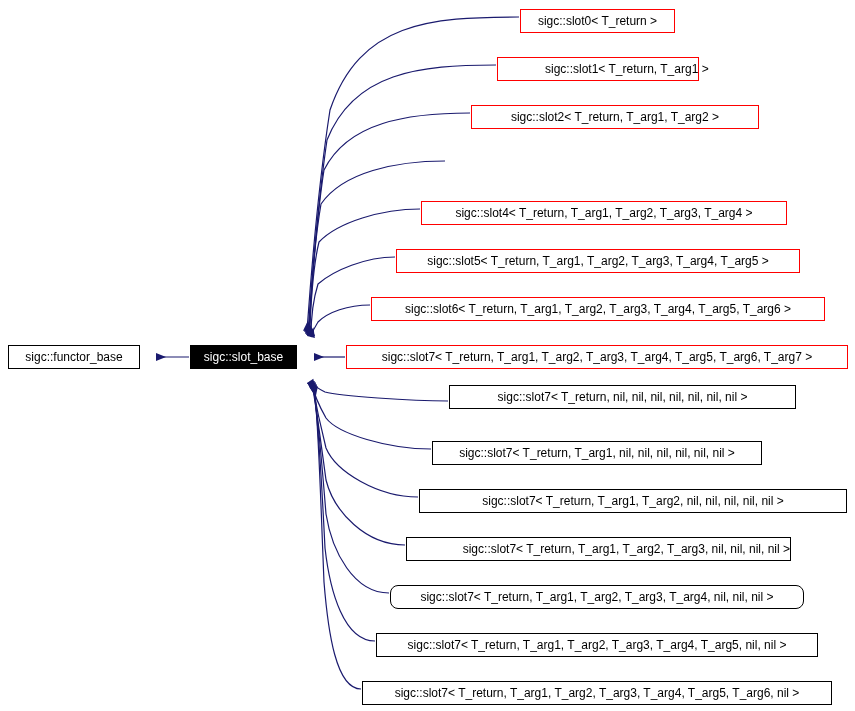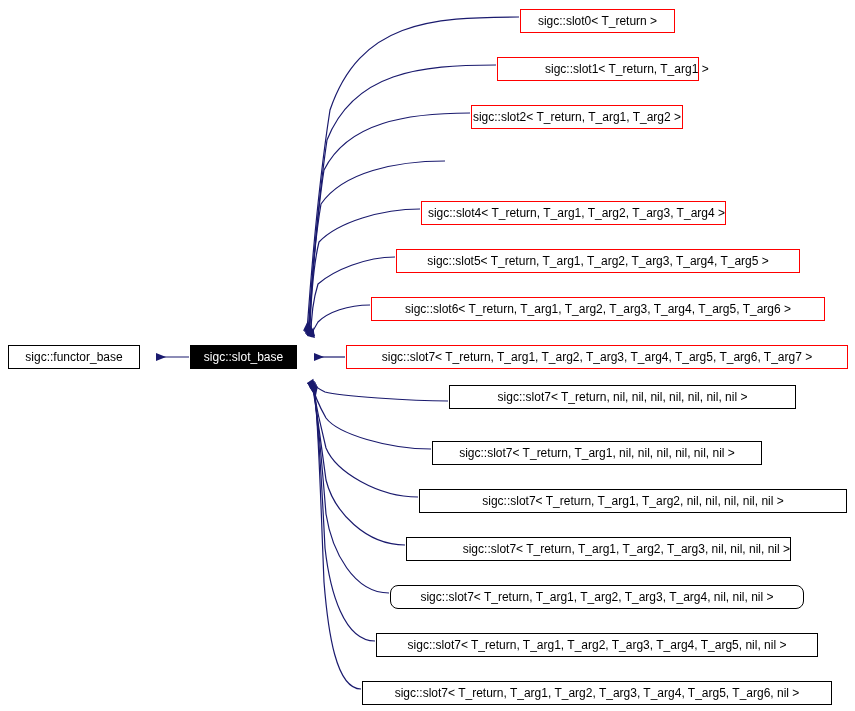--- a/index.html
+++ b/index.html
@@ -84,24 +84,24 @@
   </svg>
 
   <div class="node plain" style="left:8px; top:345px; width:132px;">sigc::functor_base</div>
 
   <div class="node root" style="left:190px; top:345px; width:107px;">sigc::slot_base</div>
 
   <div class="node red" style="left:520px; top:9px; width:155px;">sigc::slot0&lt; T_return &gt;</div>
 
   <div class="node red" style="left:497px; top:57px; width:202px;padding-left:47px;">sigc::slot1&lt; T_return, T_arg1 &gt;</div>
 
-  <div class="node red" style="left:471px; top:105px; width:212px;">sigc::slot2&lt; T_return, T_arg1, T_arg2 &gt;</div>
+  <div class="node red" style="left:471px; top:105px; width:288px;">sigc::slot2&lt; T_return, T_arg1, T_arg2 &gt;</div>
 
 
-  <div class="node red" style="left:421px; top:201px; width:305px;text-align:right;">sigc::slot4&lt; T_return, T_arg1, T_arg2, T_arg3, T_arg4 &gt;</div>
+  <div class="node red" style="left:421px; top:201px; width:366px;">sigc::slot4&lt; T_return, T_arg1, T_arg2, T_arg3, T_arg4 &gt;</div>
 
   <div class="node red" style="left:396px; top:249px; width:404px;">sigc::slot5&lt; T_return, T_arg1, T_arg2, T_arg3, T_arg4, T_arg5 &gt;</div>
 
   <div class="node red" style="left:371px; top:297px; width:454px;">sigc::slot6&lt; T_return, T_arg1, T_arg2, T_arg3, T_arg4, T_arg5, T_arg6 &gt;</div>
 
   <div class="node red" style="left:346px; top:345px; width:502px;">sigc::slot7&lt; T_return, T_arg1, T_arg2, T_arg3, T_arg4, T_arg5, T_arg6, T_arg7 &gt;</div>
 
   <div class="node plain" style="left:449px; top:385px; width:347px;">sigc::slot7&lt; T_return, nil, nil, nil, nil, nil, nil, nil &gt;</div>
 
   <div class="node plain" style="left:432px; top:441px; width:330px;">sigc::slot7&lt; T_return, T_arg1, nil, nil, nil, nil, nil, nil &gt;</div>

